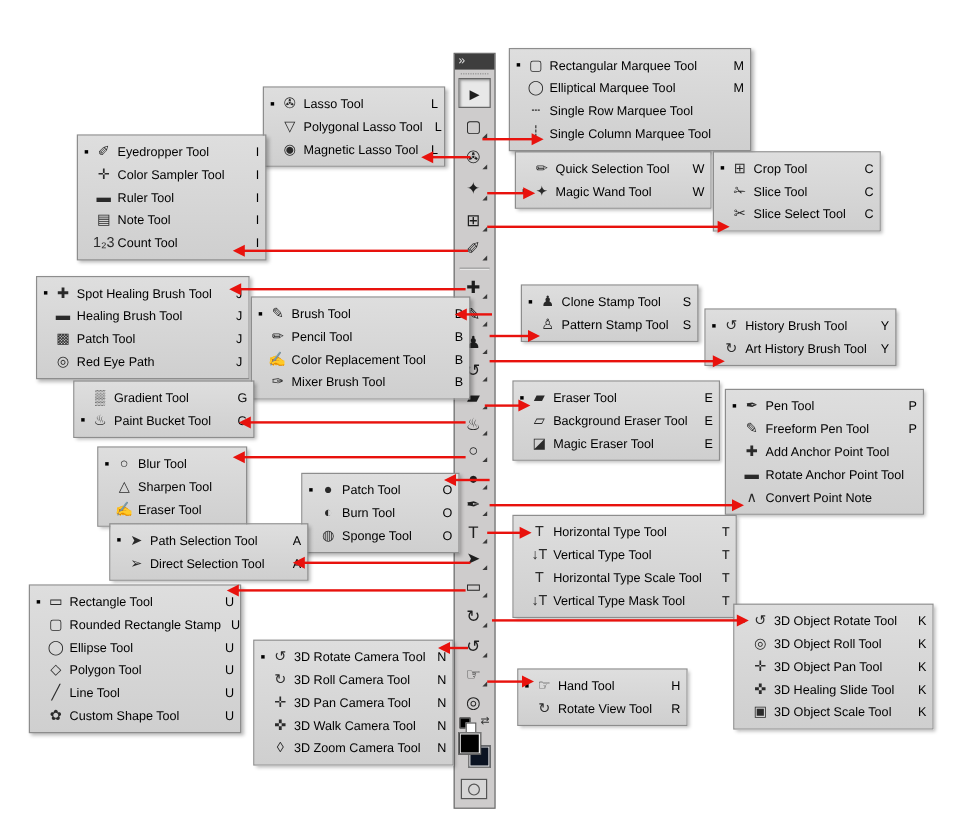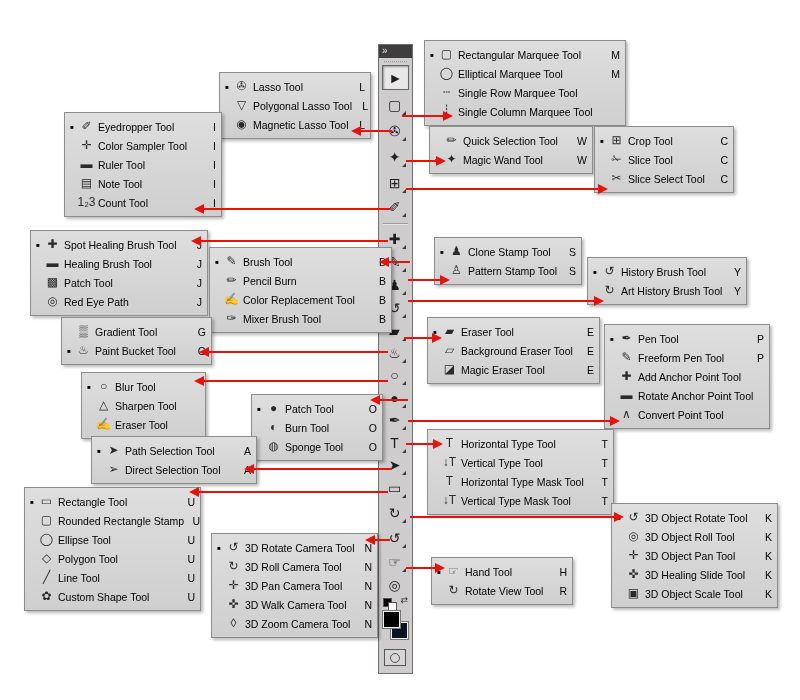--- a/index.html
+++ b/index.html
@@ -292,21 +292,21 @@
     <div class="panel" style="left: 209px; top: 247px; width: 177px;">
       <div class="row">
         <span class="mark">■</span>
         <span class="ico">✎</span>
         <span class="lbl">Brush Tool</span>
         <span class="key">B</span>
       </div>
       <div class="row">
         <span class="mark"></span>
         <span class="ico">✏</span>
-        <span class="lbl">Pencil Burn</span>
+        <span class="lbl">Pencil Tool</span>
         <span class="key">B</span>
       </div>
       <div class="row">
         <span class="mark"></span>
         <span class="ico">✍</span>
         <span class="lbl">Color Replacement Tool</span>
         <span class="key">B</span>
       </div>
       <div class="row">
         <span class="mark"></span>
@@ -398,21 +398,21 @@
       </div>
       <div class="row">
         <span class="mark"></span>
         <span class="ico">▬</span>
         <span class="lbl">Rotate Anchor Point Tool</span>
         <span class="key"></span>
       </div>
       <div class="row">
         <span class="mark"></span>
         <span class="ico">∧</span>
-        <span class="lbl">Convert Point Tool</span>
+        <span class="lbl">Convert Point Note</span>
         <span class="key"></span>
       </div>
     </div>
     <div class="panel" style="left: 81px; top: 372px; width: 119px;">
       <div class="row">
         <span class="mark">■</span>
         <span class="ico">○</span>
         <span class="lbl">Blur Tool</span>
         <span class="key"></span>
       </div>
@@ -472,21 +472,21 @@
       </div>
       <div class="row">
         <span class="mark"></span>
         <span class="ico">↓T</span>
         <span class="lbl">Vertical Type Tool</span>
         <span class="key">T</span>
       </div>
       <div class="row">
         <span class="mark"></span>
         <span class="ico">T</span>
-        <span class="lbl">Horizontal Type Mask Tool</span>
+        <span class="lbl">Horizontal Type Scale Tool</span>
         <span class="key">T</span>
       </div>
       <div class="row">
         <span class="mark"></span>
         <span class="ico">↓T</span>
         <span class="lbl">Vertical Type Mask Tool</span>
         <span class="key">T</span>
       </div>
     </div>
     <div class="panel" style="left: 24px; top: 487px; width: 171px;">

